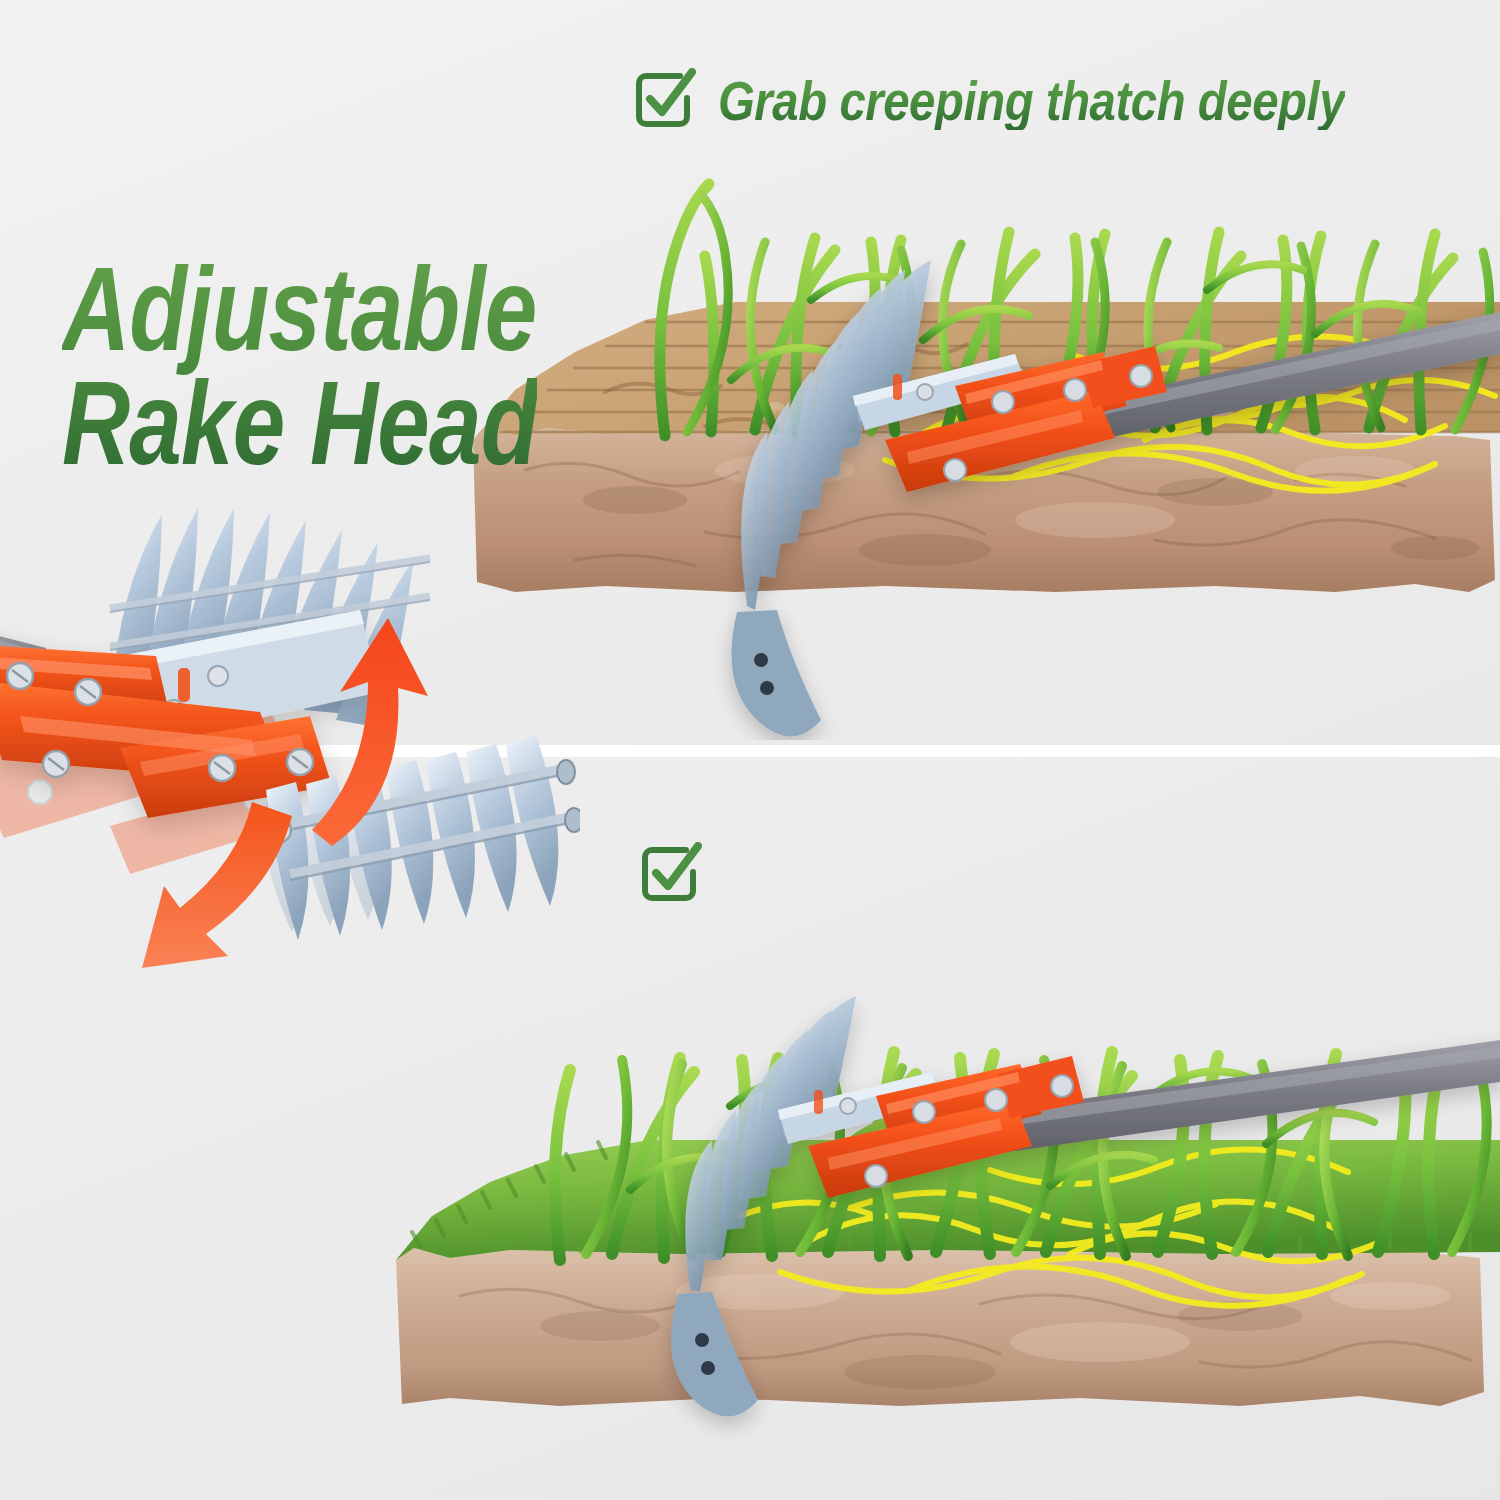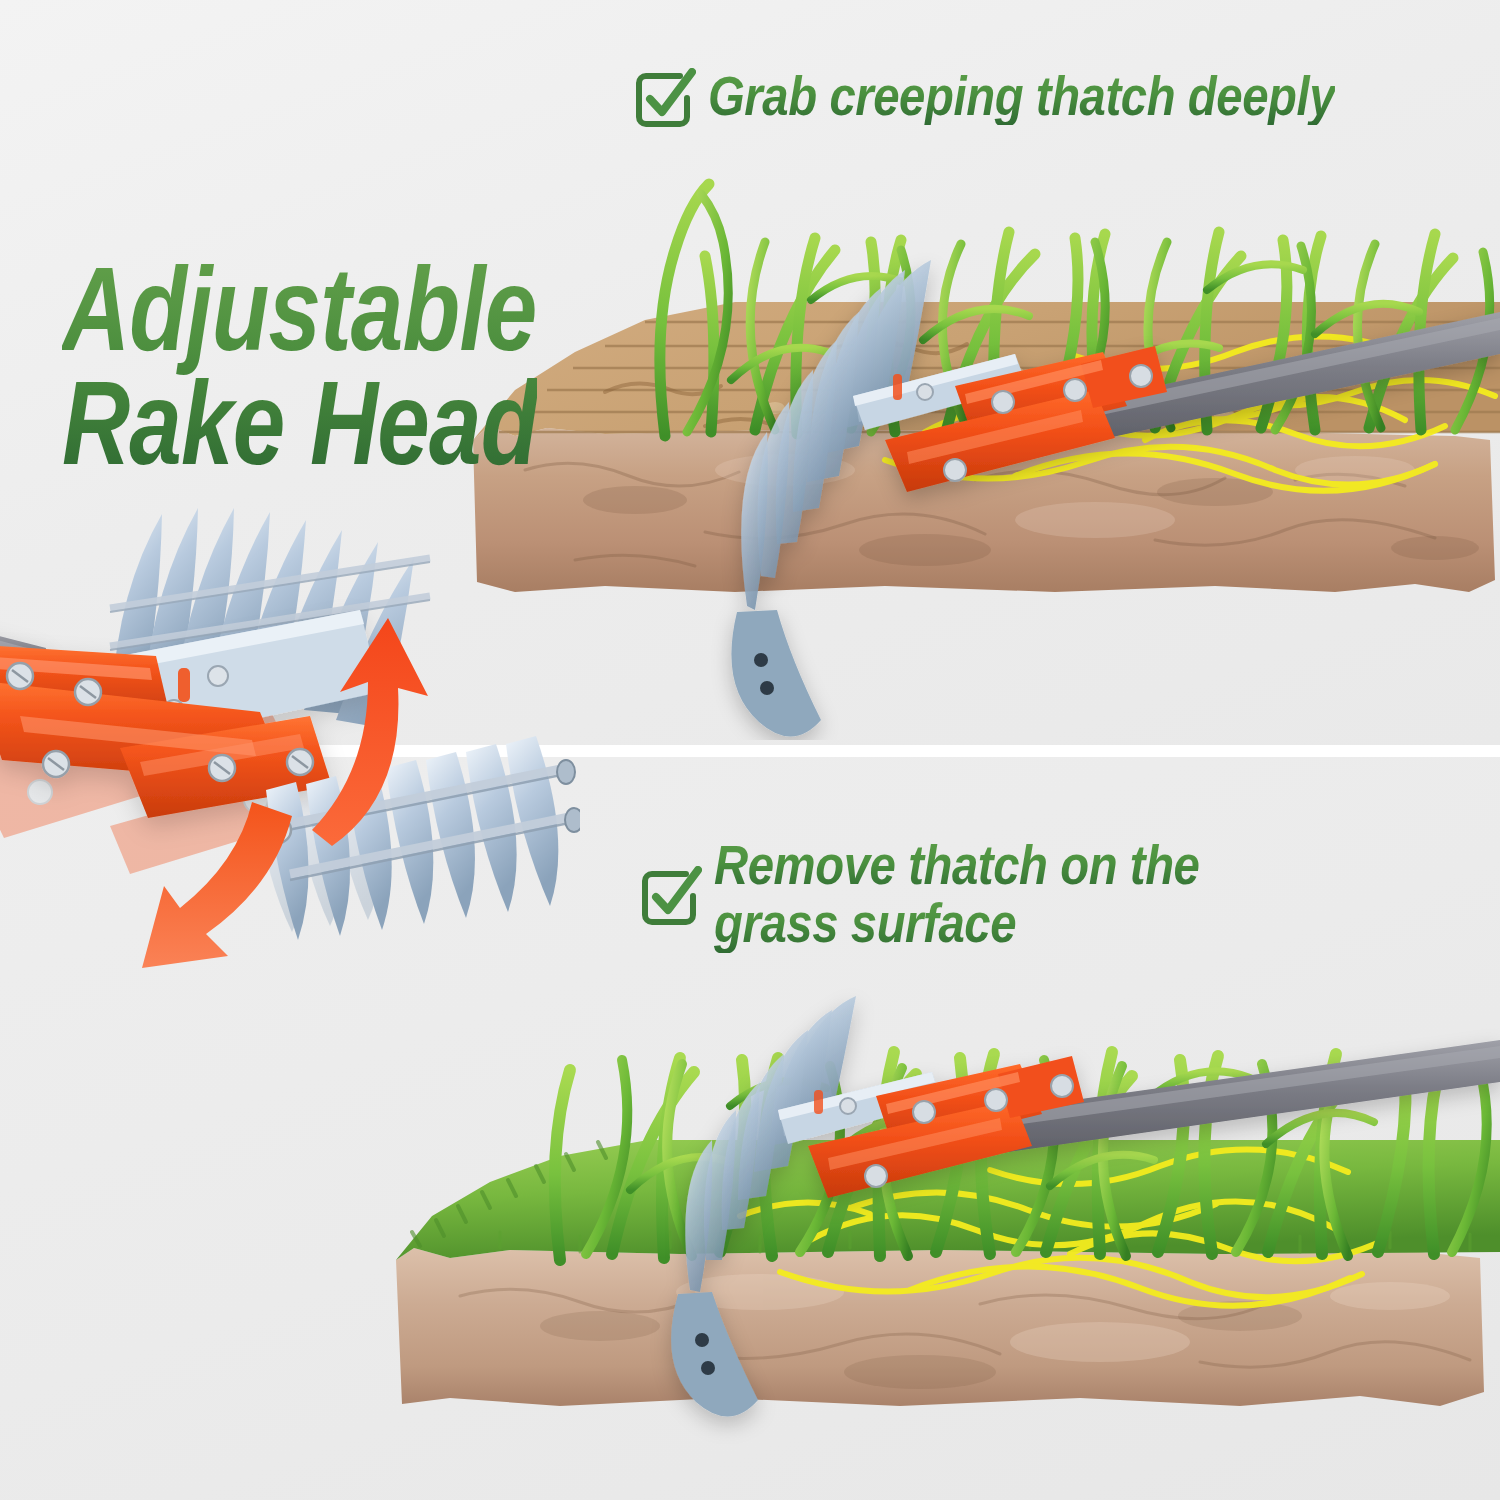--- a/index.html
+++ b/index.html
@@ -27,21 +27,21 @@
     transform:scaleX(0.80);
     transform-origin:left top;
     background:linear-gradient(180deg,#62a04a 0%,#4d8f3f 42%,#2f6b33 100%);
     -webkit-background-clip:text;background-clip:text;
     color:transparent;-webkit-text-fill-color:transparent;
     white-space:pre;
     text-shadow:none;
   }
   #title-main{left:62px;top:252px;font-size:118px;}
 
-  .check-head{position:absolute;display:flex;align-items:center;gap:12px;}
+  .check-head{position:absolute;display:flex;align-items:flex-end;gap:22px;}
   .check-head .ctext{
     font-weight:bold;font-style:italic;font-size:55px;line-height:1.06;
     letter-spacing:-0.5px;
     transform:scaleX(0.86);transform-origin:left top;
     background:linear-gradient(180deg,#5da049 0%,#4b913f 45%,#2f6b33 100%);
     -webkit-background-clip:text;background-clip:text;
     color:transparent;-webkit-text-fill-color:transparent;
     white-space:pre;
   }
   #head-top{left:634px;top:62px;}
@@ -572,19 +572,15 @@
     <span class="ctext">Grab creeping thatch deeply</span>
   </div>
 
   <div class="check-head" id="head-bottom">
     <span class="checkbox-icon">
       <svg width="62" height="62" viewBox="0 0 62 62">
         <path d="M 46 8 H 12 a 7 7 0 0 0 -7 7 v 34 a 7 7 0 0 0 7 7 h 34 a 7 7 0 0 0 7 -7 V 30" fill="none" stroke="#3f7d3a" stroke-width="6" stroke-linecap="round"></path>
         <path d="M 16 31 L 28 44 L 58 4" fill="none" stroke="#4c9244" stroke-width="8" stroke-linecap="round" stroke-linejoin="round"></path>
       </svg>
     </span>
-    <span style="display:block">
-      <span class="ctext" style="display:block">Remove thatch on the</span>
-      <span class="ctext" style="display:block">grass surface</span>
-    </span>
   </div>
 
 </div>
 
 </body></html>

